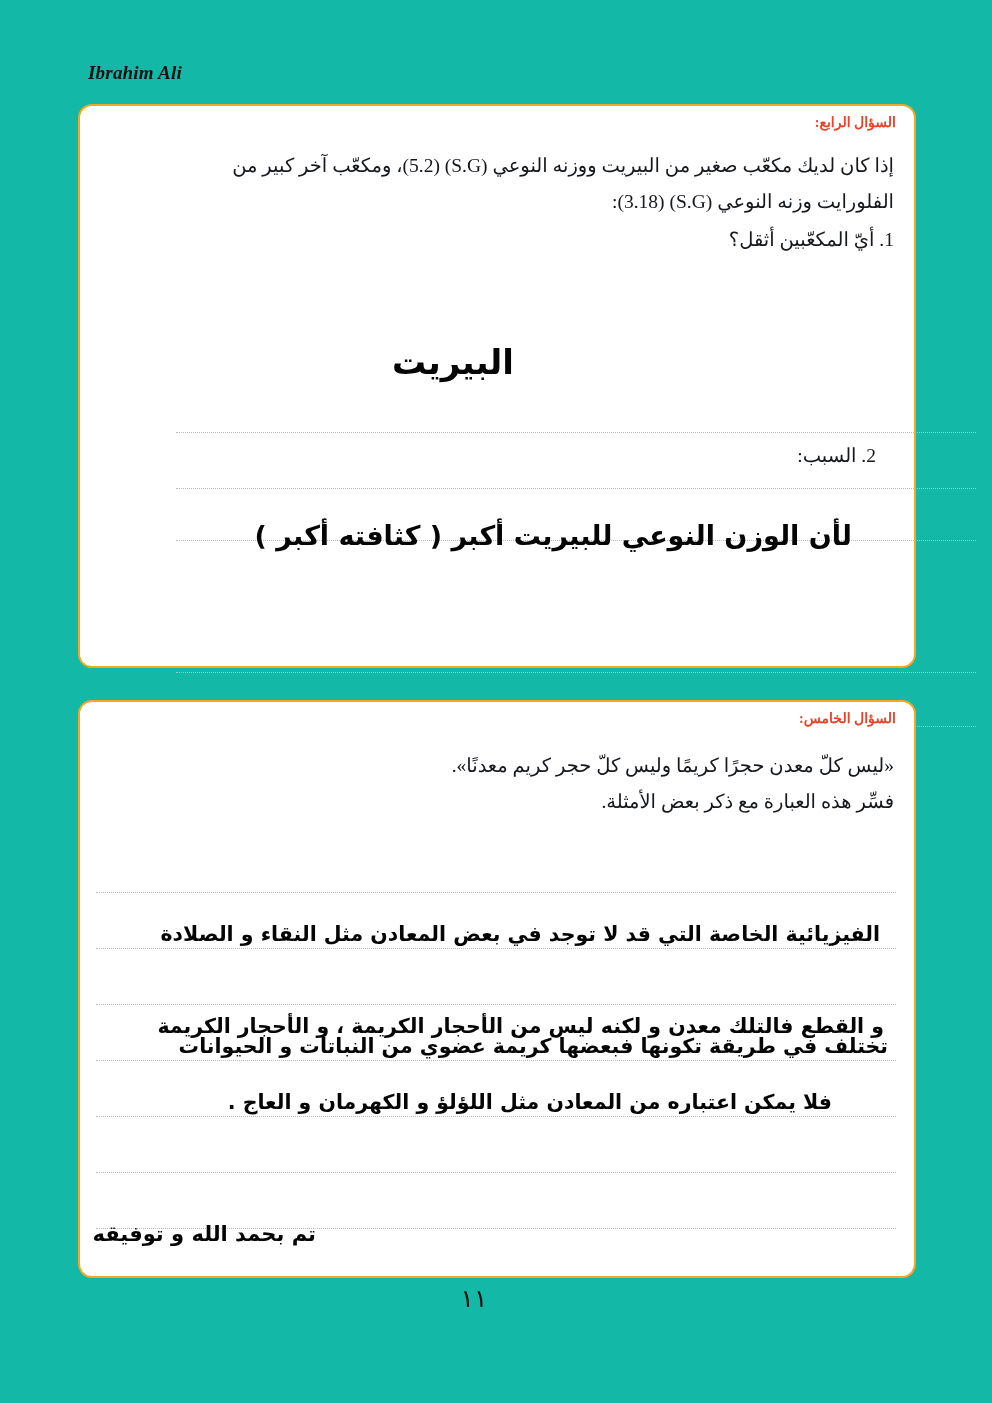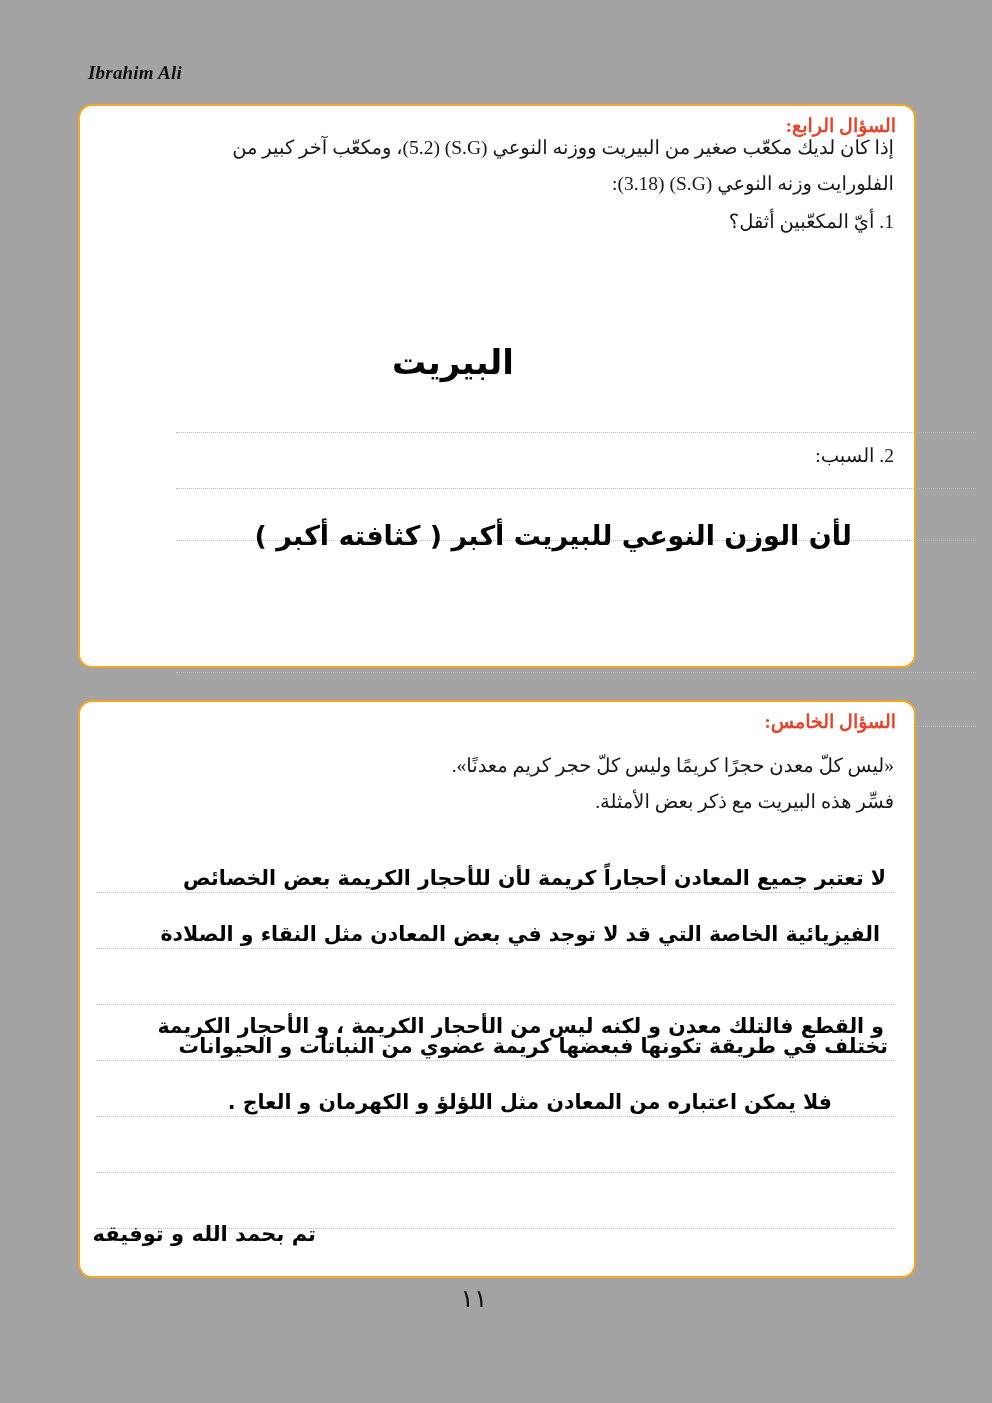--- a/index.html
+++ b/index.html
@@ -11,21 +11,21 @@
     width: 992px;
     height: 1403px;
     font-family: "Liberation Serif", serif;
     position: relative;
     overflow: hidden;
   }
 
   .page {
     position: absolute;
     inset: 0;
-    background: #a3a3a3;
+    background: #14b8a6;
   }
 
   
   .author-name {
     position: absolute;
     top: 62px;
     left: 88px;
     font-family: "Liberation Serif", serif;
     font-weight: bold;
     font-style: italic;
@@ -56,36 +56,36 @@
     height: 578px;
   }
 
   .q-title {
     position: absolute;
     top: 8px;
     right: 18px;
     color: #e8442b;
     font-family: "Liberation Serif", serif;
     font-weight: bold;
-    font-size: 19px;
+    font-size: 14px;
     direction: rtl;
   }
 
   .q-body {
     position: absolute;
     right: 20px;
     left: 20px;
     text-align: right;
     direction: rtl;
     font-family: "Liberation Serif", serif;
     font-size: 19.5px;
     line-height: 1.85;
     color: #15181c;
   }
-  .q4-body { top: 24px; }
+  .q4-body { top: 42px; }
   .q5-body { top: 46px; }
 
   .q-sub {
     display: block;
     margin-top: 2px;
   }
 
   
   .rule {
     position: absolute;
@@ -149,45 +149,44 @@
     </div>
 
     <div class="rule" style="top:326px;"></div>
     <div class="rule" style="top:382px;"></div>
     <div class="rule" style="top:434px;"></div>
 
     <div class="rule" style="top:566px;"></div>
     <div class="rule" style="top:620px;"></div>
   </div>
 
-  <div class="q-body" style="top:438px; right:98px; left:98px;">
+  <div class="q-body" style="top:438px; right:116px; left:98px;">
     <span>2. السبب:</span>
   </div>
 
   <div class="hand hand-big" style="top:342px; right:478px;">البيريت</div>
   <div class="hand hand-med" style="top:520px; right:140px;">لأن الوزن النوعي للبيريت أكبر ( كثافته أكبر )</div>
 
   <div class="card card-5">
     <div class="q-title">السؤال الخامس:</div>
 
     <div class="q-body q5-body">
       <span>«ليس كلّ معدن حجرًا كريمًا وليس كلّ حجر كريم معدنًا».</span><br>
-      <span>فسِّر هذه البيريت مع ذكر بعض الأمثلة.</span>
+      <span>فسِّر هذه العبارة مع ذكر بعض الأمثلة.</span>
     </div>
   </div>
 
   <div class="rule" style="top:892px;"></div>
   <div class="rule" style="top:948px;"></div>
   <div class="rule" style="top:1004px;"></div>
   <div class="rule" style="top:1060px;"></div>
   <div class="rule" style="top:1116px;"></div>
   <div class="rule" style="top:1172px;"></div>
   <div class="rule" style="top:1228px;"></div>
 
-  <div class="hand hand-line" style="top:866px; right:106px;">لا تعتبر جميع المعادن أحجاراً كريمة لأن للأحجار الكريمة بعض الخصائص</div>
   <div class="hand hand-line" style="top:922px; right:112px;">الفيزيائية الخاصة التي قد لا توجد في بعض المعادن مثل النقاء و الصلادة</div>
   <div class="hand hand-line" style="top:1014px; right:108px;">و القطع فالتلك معدن و لكنه ليس من الأحجار الكريمة ، و الأحجار الكريمة</div>
   <div class="hand hand-line" style="top:1034px; right:104px;">تختلف في طريقة تكونها فبعضها كريمة عضوي من النباتات و الحيوانات</div>
   <div class="hand hand-line" style="top:1090px; right:160px;">فلا يمكن اعتباره من المعادن مثل اللؤلؤ و الكهرمان و العاج .</div>
 
   <div class="hand hand-end" style="top:1222px; right:676px;">تم بحمد الله و توفيقه</div>
 
   <div class="page-number">١١</div>
 
 </div>

